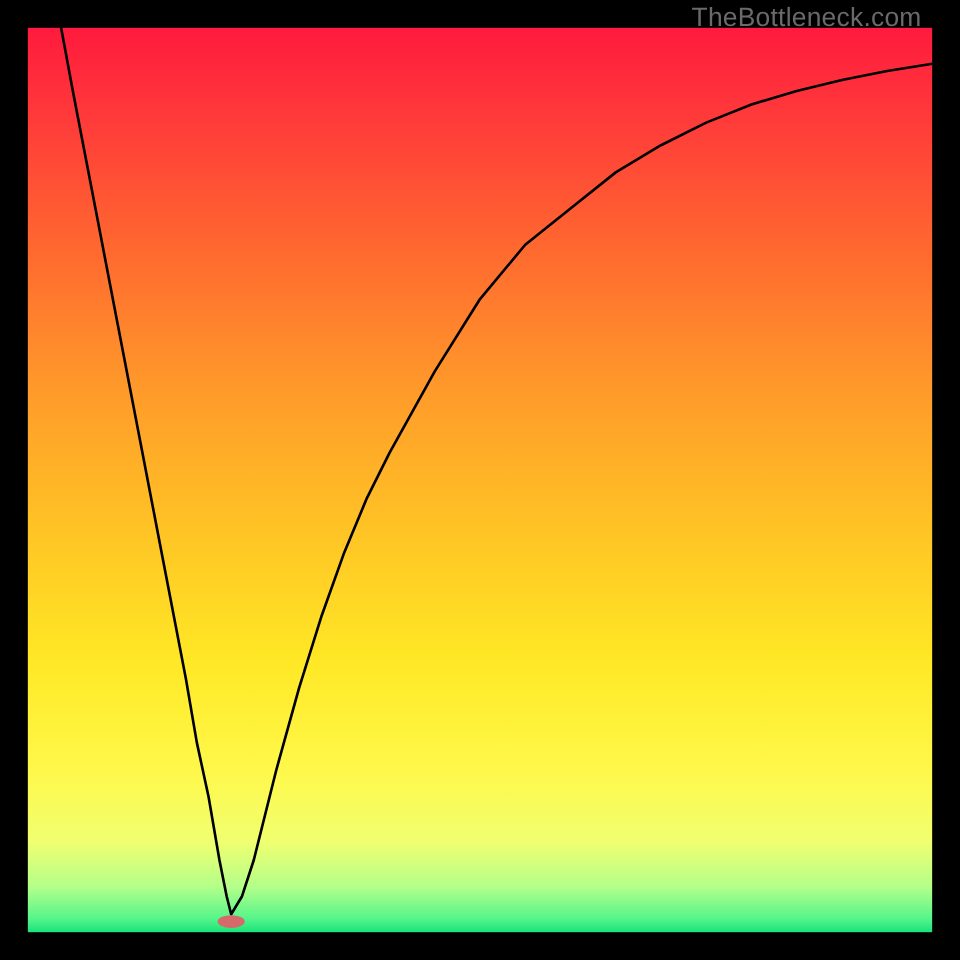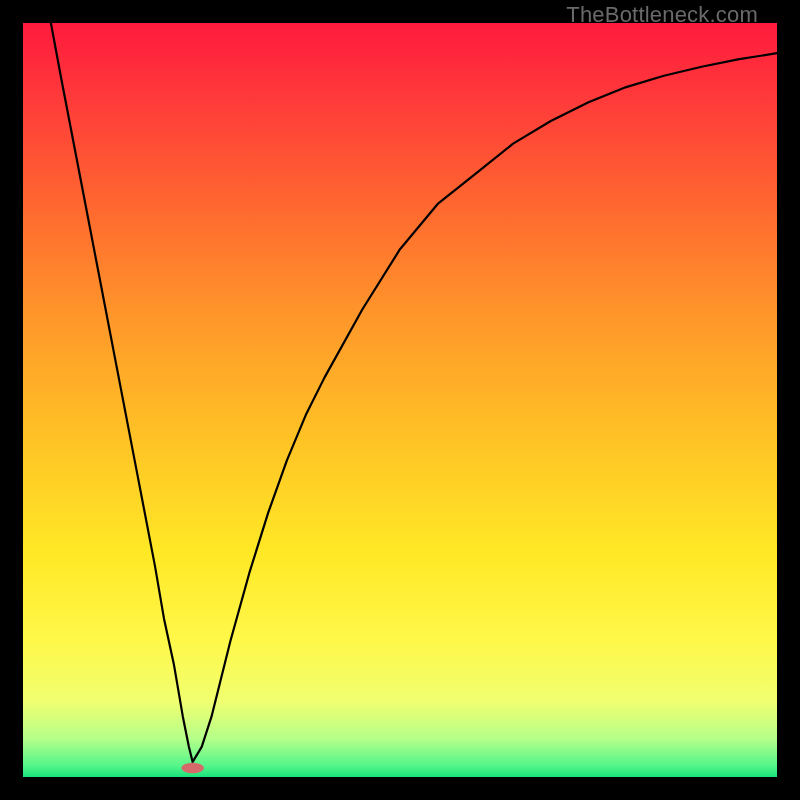--- a/index.html
+++ b/index.html
@@ -22,21 +22,21 @@
   .plot-area {
     position: absolute;
     left: 0;
     top: 0;
     width: 754px;
     height: 754px;
   }
   .watermark {
     position: absolute;
     top: 2px;
-    right: 42px;
+    right: 32px;
     color: #6a6a6a;
     font-size: 22px;
     font-weight: 500;
     letter-spacing: 0.2px;
     user-select: none;
   }
   svg { display: block; }
 </style>
 </head>
 <body>

